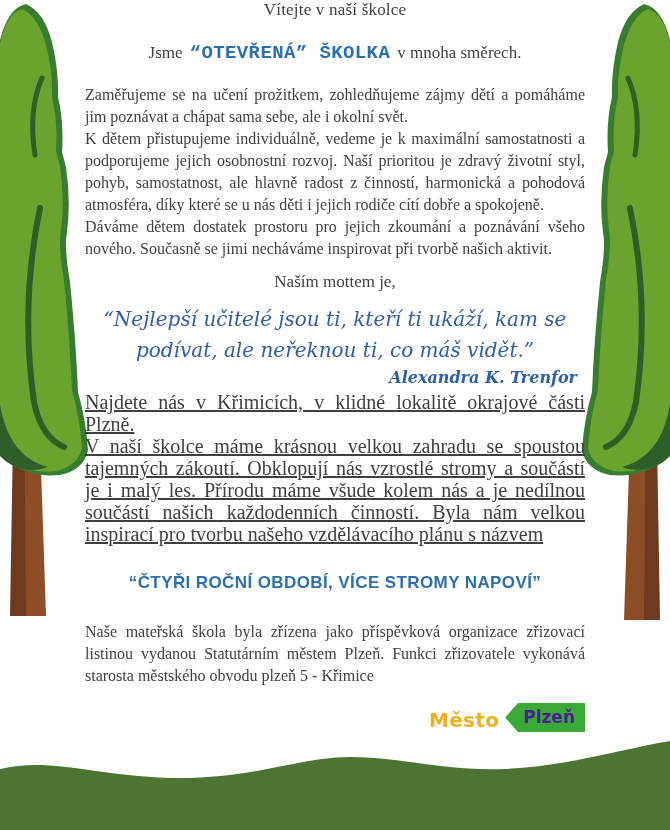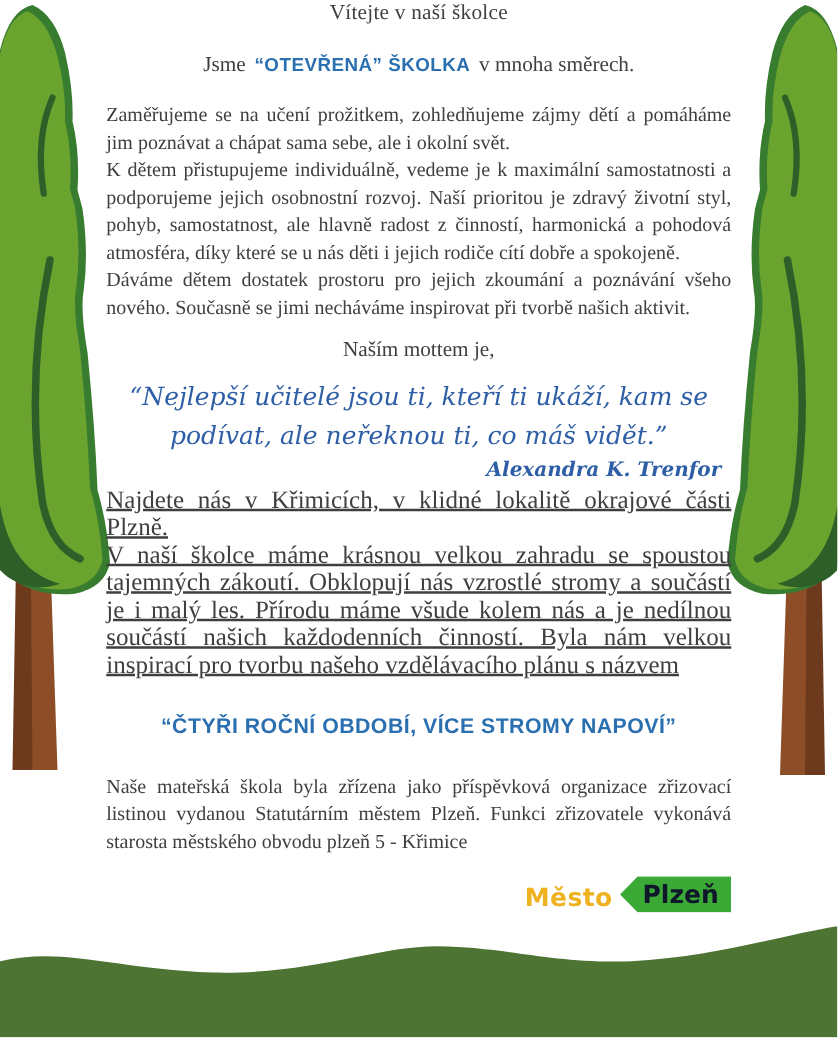--- a/index.html
+++ b/index.html
@@ -30,22 +30,22 @@
     position:absolute;left:85px;top:0;width:500px;z-index:2;
   }
   .page-title{
     text-align:center;font-size:17px;letter-spacing:.2px;
   }
   .intro-line{
     margin-top:22px;display:flex;justify-content:center;align-items:baseline;gap:7px;
     font-size:17px;
   }
   .intro-highlight{
-    font-family:Liberation Sans, sans-serif;font-weight:bold;
-    color:var(--accent-blue);font-size:15px;letter-spacing:.4px;
+    font-family:Liberation Mono, monospace;font-weight:bold;
+    color:var(--accent-blue);font-size:19px;letter-spacing:.4px;
   }
   .body-copy{margin-top:20px;}
   .body-copy p{
     margin:0;font-size:16px;line-height:22px;text-align:justify;
   }
   .motto-lead{
     margin:10px;text-align:center;font-size:17px;line-height:24px;
   }
   .motto{
     margin-top:4px;text-align:center;
@@ -73,21 +73,21 @@
   }
   .logo-city{
     font-family:"DejaVu Sans", sans-serif;font-weight:bold;
     color:var(--logo-yellow);font-size:20px;letter-spacing:.3px;
   }
   .logo-tag{
     background:var(--logo-green);
     clip-path:polygon(0 50%, 16% 0, 100% 0, 100% 100%, 16% 100%);
     padding:4px 10px 5px 18px;
     font-family:"DejaVu Sans", sans-serif;font-weight:bold;
-    color:#0f172a;font-size:20px;line-height:20px;
+    color:#4c1d95;font-size:17px;line-height:20px;
   }
 </style>
 </head>
 <body>
 
 <svg class="tree tree-left" width="110" height="645" viewBox="0 0 110 645" aria-hidden="true">
 
   <path d="M14,380 L30,380 L30,616 L10,616 Z" fill="var(--trunk-dark)"></path>
   <path d="M24,380 L38,380 L46,616 L26,616 Z" fill="var(--trunk-brown)"></path>
   <path d="M22,462 L1,410 L12,400 L36,452 Z" fill="var(--trunk-dark)"></path>

